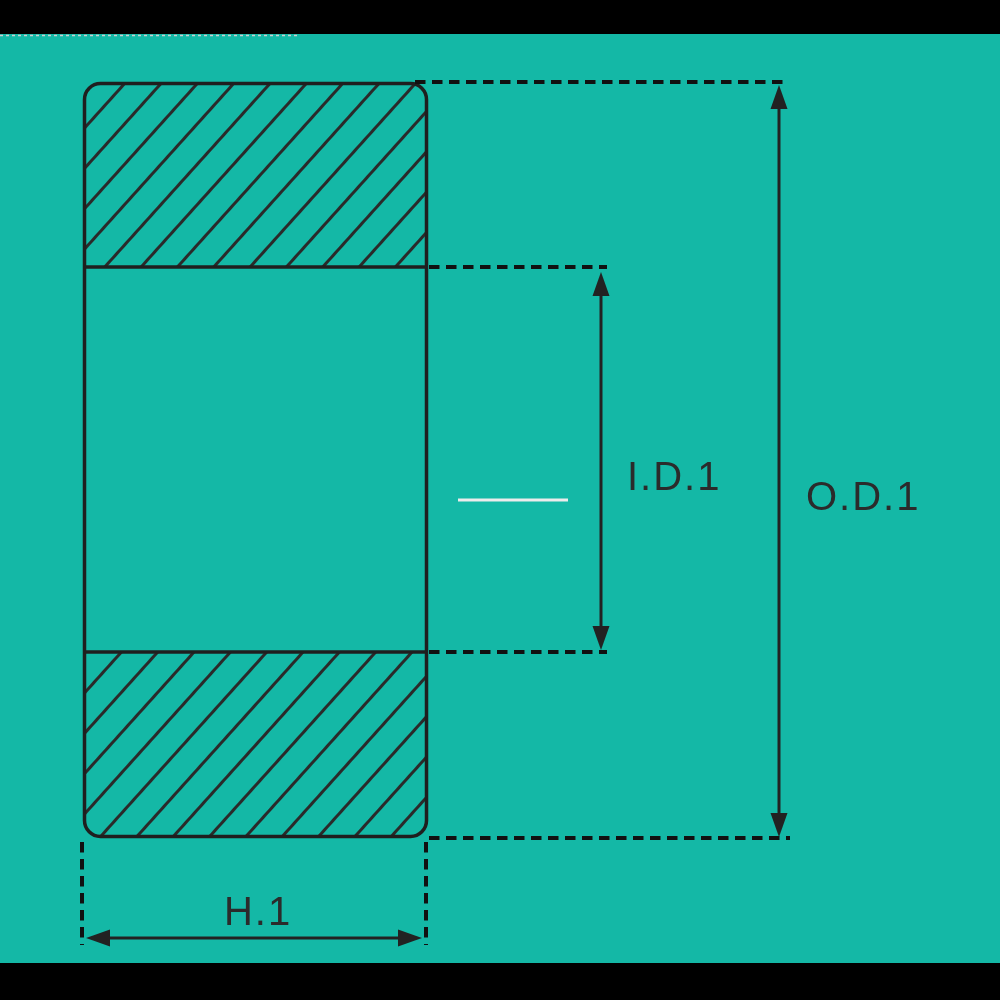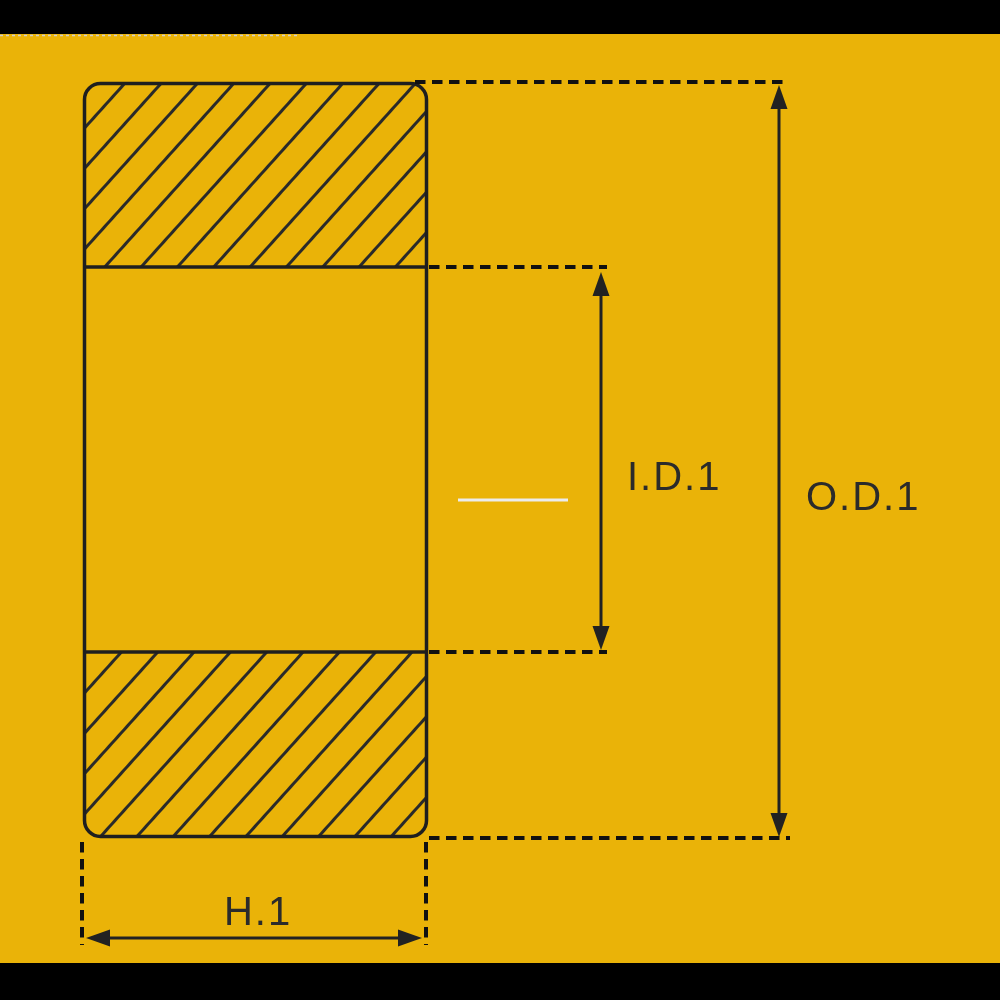--- a/index.html
+++ b/index.html
@@ -5,21 +5,21 @@
   html, body {
     margin: 0;
     padding: 0;
     background: #ffffff;
     font-family: "Liberation Sans", sans-serif;
   }
   #stage {
     position: relative;
     width: 1000px;
     height: 1000px;
-    background: #eab308;
+    background: #14b8a6;
     overflow: hidden;
   }
   .letterbox {
     position: absolute;
     left: 0;
     width: 1000px;
     background: #000000;
   }
   #top-bar { top: 0; height: 34px; }
   #bottom-bar { top: 963px; height: 37px; }

